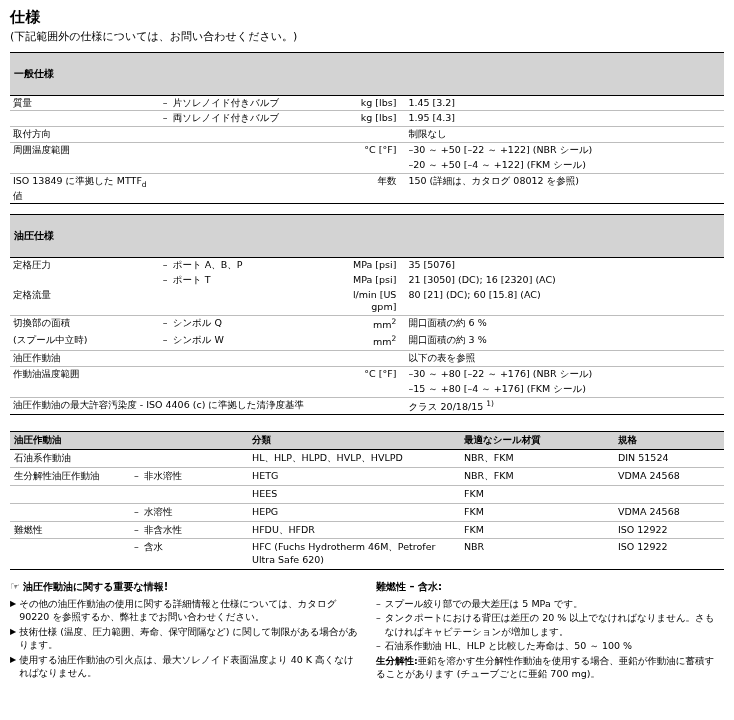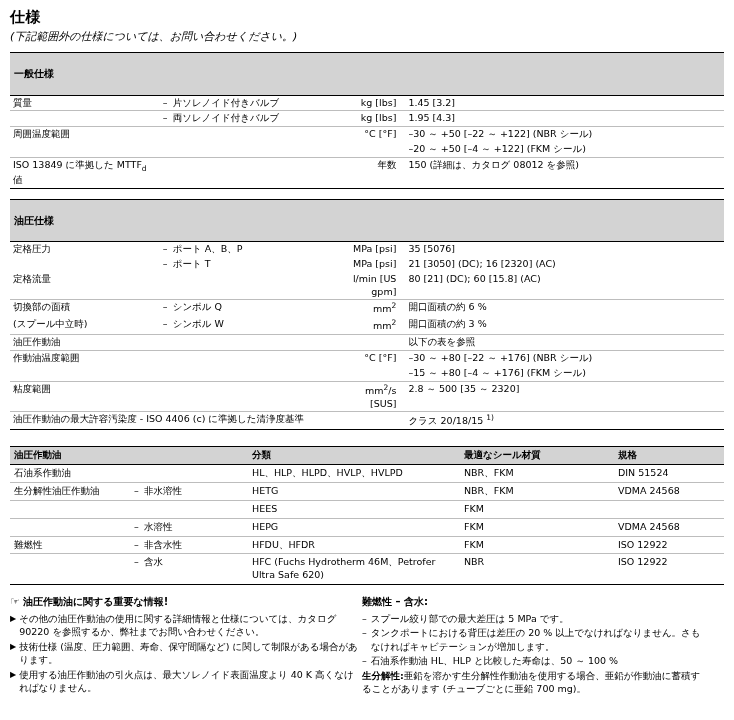--- a/index.html
+++ b/index.html
@@ -23,21 +23,20 @@
   }
   .doc-title {
     font-size: 15px;
     font-weight: bold;
     margin: 2px 0 2px 0;
     letter-spacing: 0.5px;
   }
   .doc-subtitle {
     font-size: 11px;
     margin: 0 0 8px 0;
-    font-style: italic;
   }
   table {
     border-collapse: collapse;
     width: 714px;
     table-layout: fixed;
   }
   .spec-table td {
     vertical-align: top;
     padding: 1px 3px;
     font-size: 9.5px;
@@ -100,20 +99,21 @@
   .fc1 { width: 120px; }
   .fc2 { width: 118px; }
   .fc3 { width: 212px; }
   .fc4 { width: 154px; }
   .fc5 { width: 110px; }
 
   
   .notes {
     margin-top: 10px;
     display: flex;
+    gap: 14px;
     width: 714px;
   }
   .notes-left { width: 352px; }
   .notes-right { width: 348px; }
   .notes-head {
     font-weight: bold;
     font-size: 10px;
     margin-bottom: 3px;
   }
   .hand-icon {
@@ -166,20 +166,26 @@
         <td><span class="dash">–</span><span>片ソレノイド付きバルブ</span></td>
         <td class="c-unit">kg [lbs]</td>
         <td class="c-val">1.45 [3.2]</td>
       </tr>
       <tr class="row-line">
         <td></td>
         <td><span class="dash">–</span><span>両ソレノイド付きバルブ</span></td>
         <td class="c-unit">kg [lbs]</td>
         <td class="c-val">1.95 [4.3]</td>
       </tr>
+      <tr class="row-line">
+        <td>取付方向</td>
+        <td></td>
+        <td class="c-unit"></td>
+        <td class="c-val">制限なし</td>
+      </tr>
       <tr>
         <td>周囲温度範囲</td>
         <td></td>
         <td class="c-unit">°C [°F]</td>
         <td class="c-val">–30 ～ +50 [–22 ～ +122] (NBR シール)</td>
       </tr>
       <tr class="row-line">
         <td></td>
         <td></td>
         <td class="c-unit"></td>
@@ -248,26 +254,20 @@
         <td></td>
         <td class="c-unit">°C [°F]</td>
         <td class="c-val">–30 ～ +80 [–22 ～ +176] (NBR シール)</td>
       </tr>
       <tr class="row-line">
         <td></td>
         <td></td>
         <td class="c-unit"></td>
         <td class="c-val">–15 ～ +80 [–4 ～ +176] (FKM シール)</td>
       </tr>
-      <tr class="row-line">
-        <td>粘度範囲</td>
-        <td></td>
-        <td class="c-unit">mm<span class="sup">2</span>/s [SUS]</td>
-        <td class="c-val">2.8 ～ 500 [35 ～ 2320]</td>
-      </tr>
       <tr class="row-last">
         <td colspan="3">油圧作動油の最大許容汚染度 - ISO 4406 (c) に準拠した清浄度基準</td>
         <td class="c-val">クラス 20/18/15 <span class="sup">1)</span></td>
       </tr>
     </tbody>
   </table>
 
   <table class="fluid-table">
     <colgroup>
       <col class="fc1">

